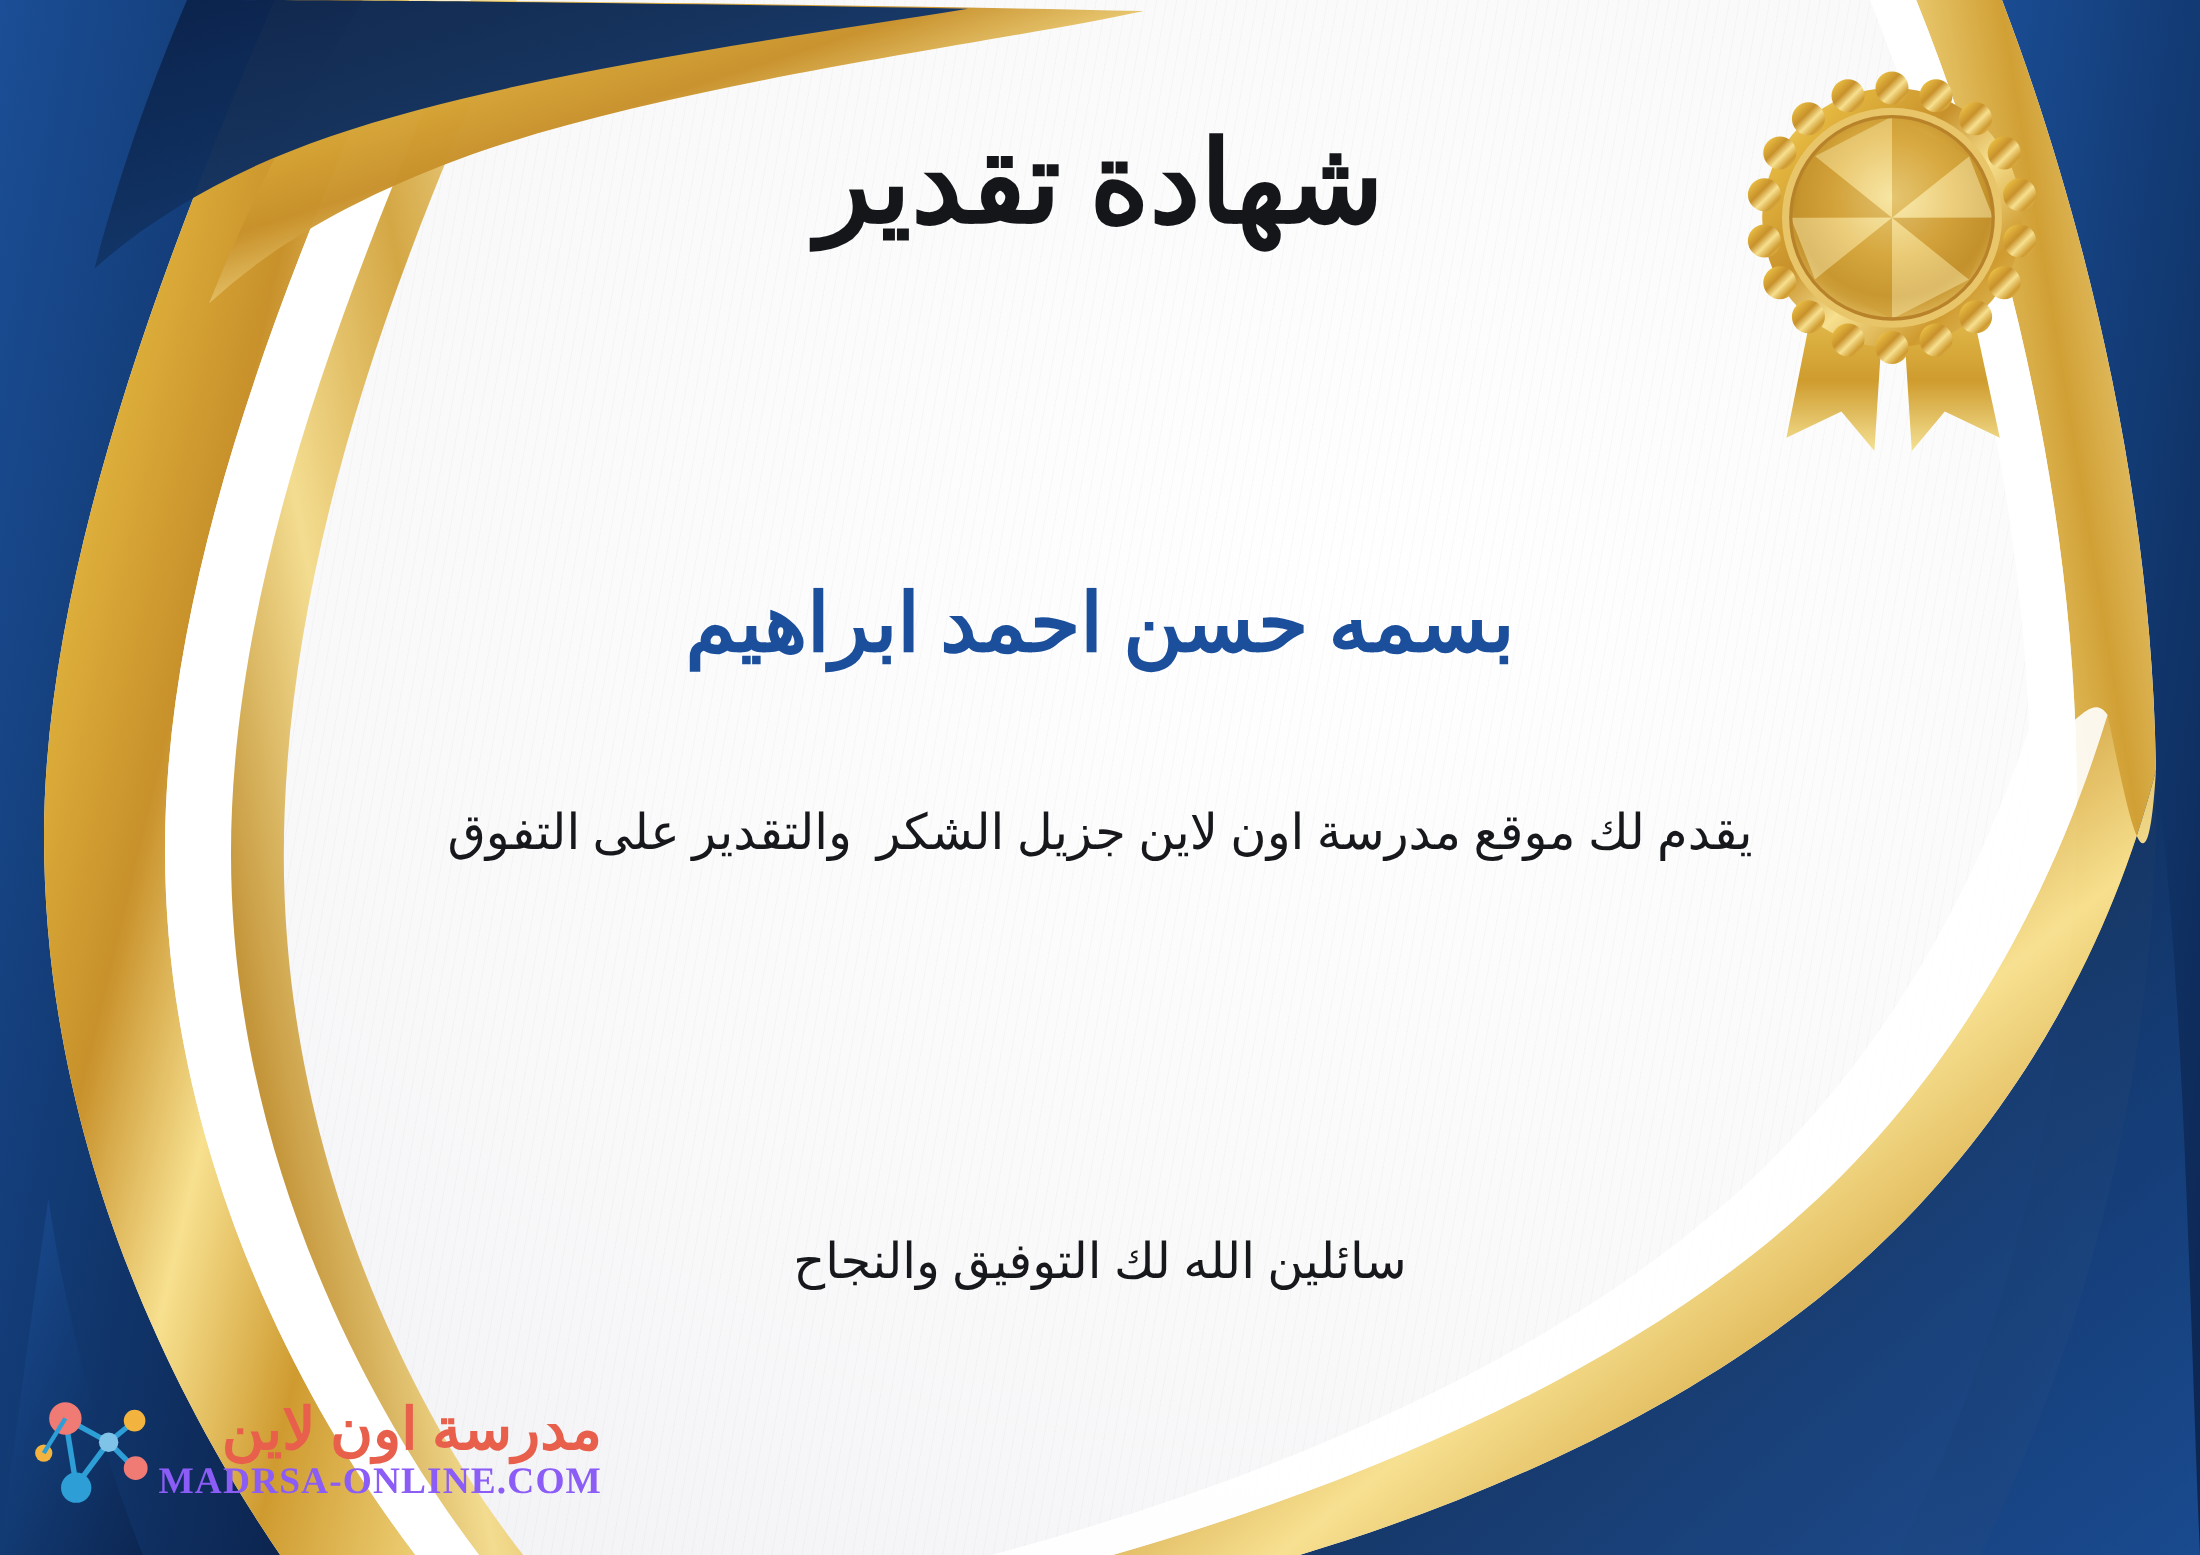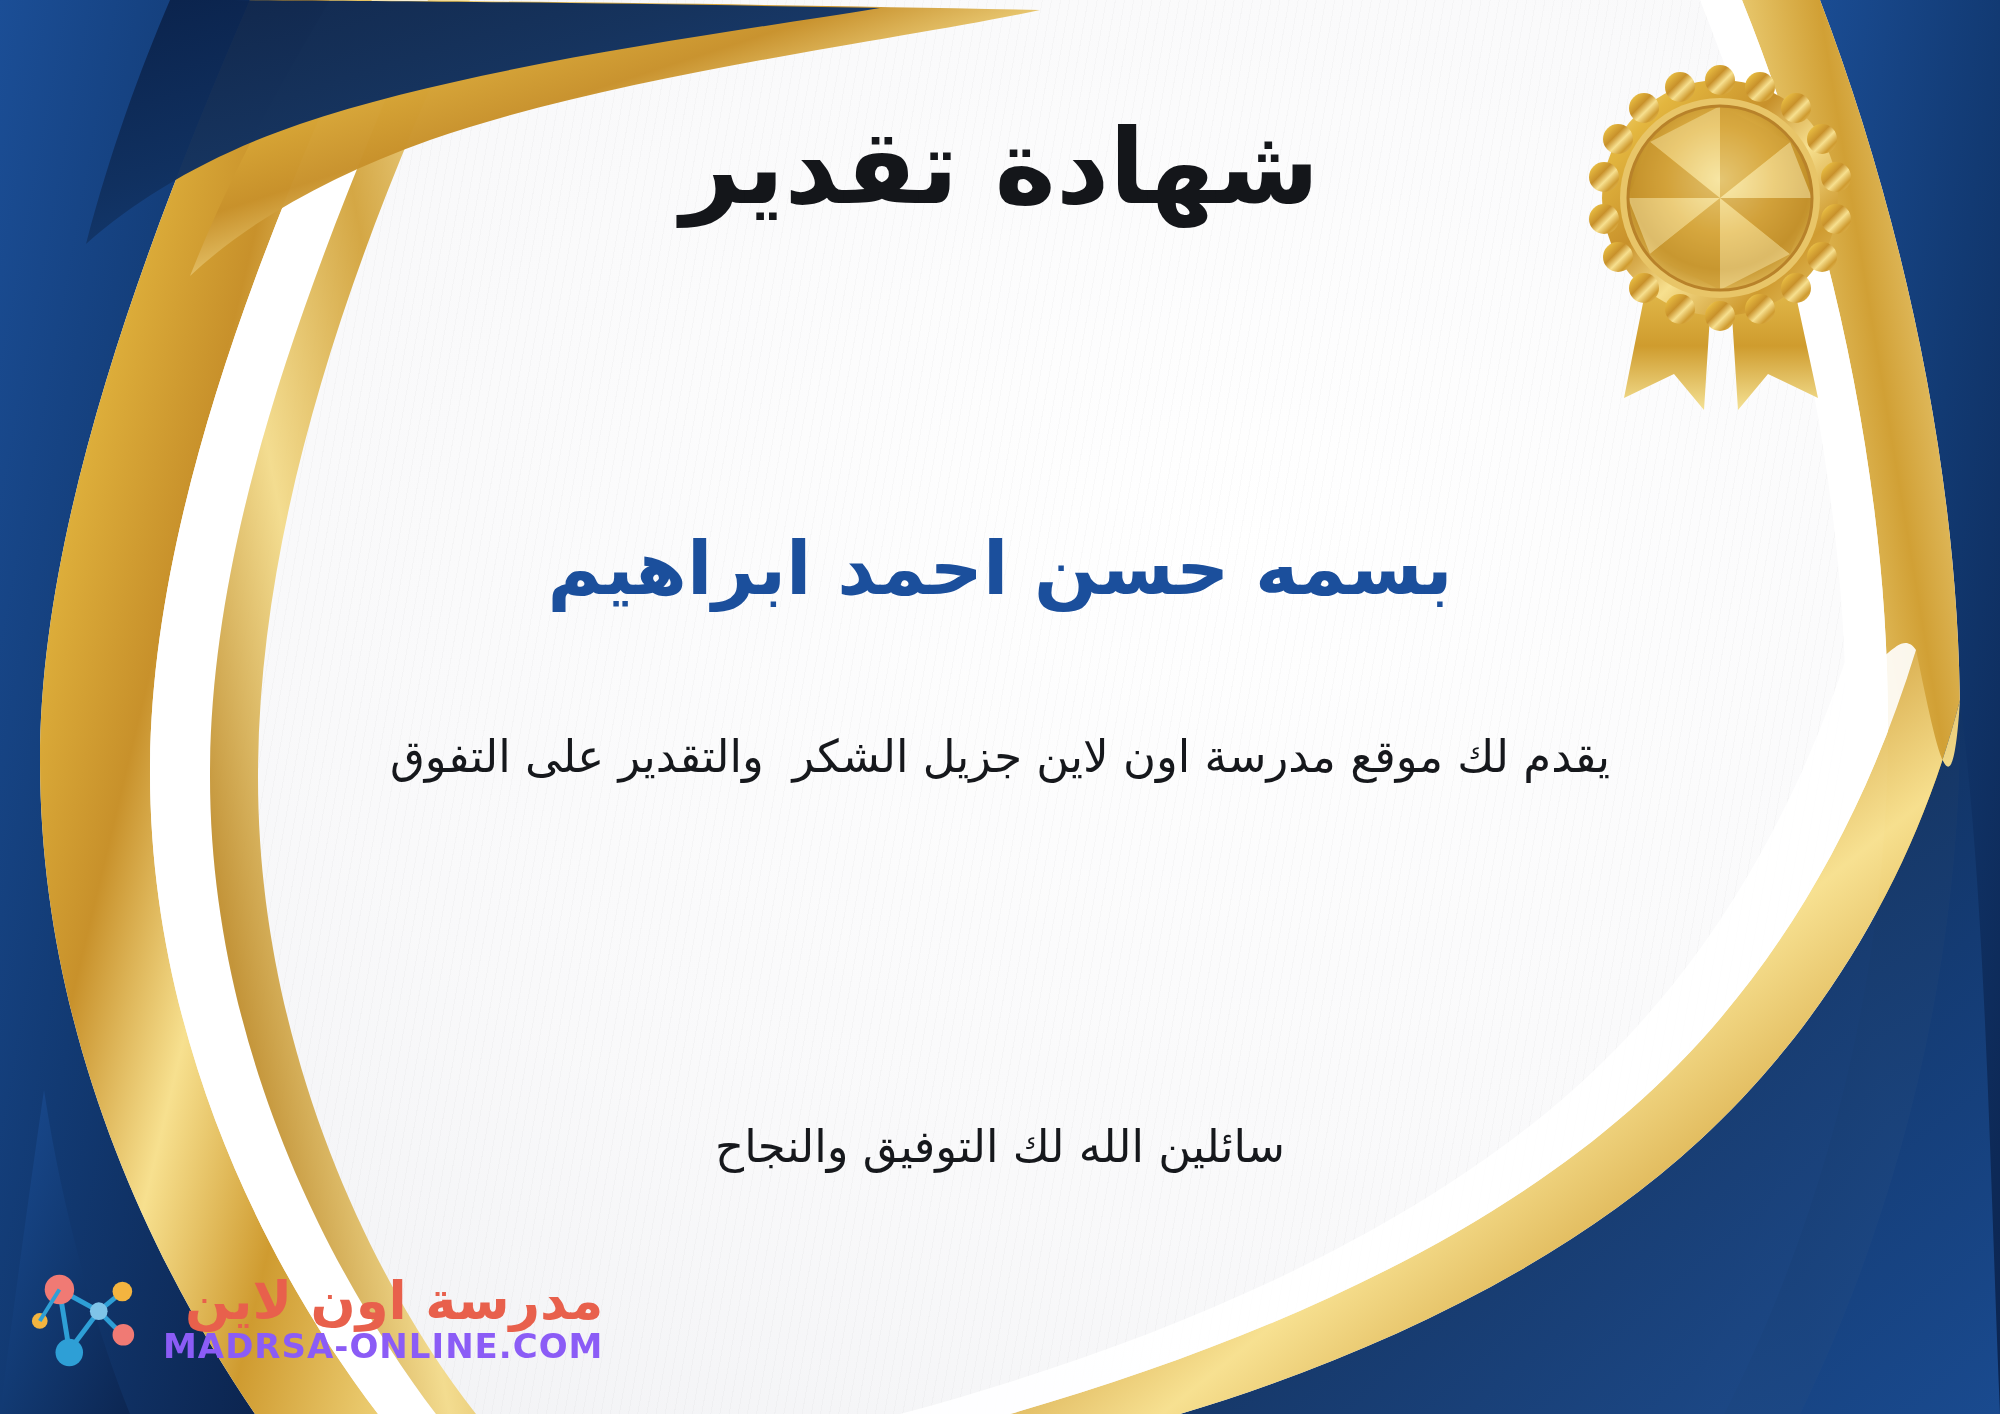--- a/index.html
+++ b/index.html
@@ -11,20 +11,21 @@
     background: #ffffff;
     font-family: "DejaVu Sans", "Liberation Sans", sans-serif;
   }
 
   .certificate {
     position: relative;
     width: 2000px;
     height: 1414px;
     background: #fdfdfd;
     overflow: hidden;
+    font-family: Liberation Serif, serif;
   }
 
   
   .paper-texture {
     position: absolute;
     inset: 0;
     background:
       repeating-linear-gradient(100deg,
         rgba(0,0,0,0.018) 0px,
         rgba(0,0,0,0.018) 1px,
@@ -110,21 +111,21 @@
     color: #16181c;
   }
 
   
   .brand {
     position: absolute;
     left: 26px;
     bottom: 36px;
     display: flex;
     align-items: center;
-    gap: 19px;
+    gap: 0;
     direction: rtl;
   }
   .brand-text {
     display: flex;
     flex-direction: column;
     align-items: flex-start;
     line-height: 1.05;
   }
   .brand-ar {
     font-size: 53px;

